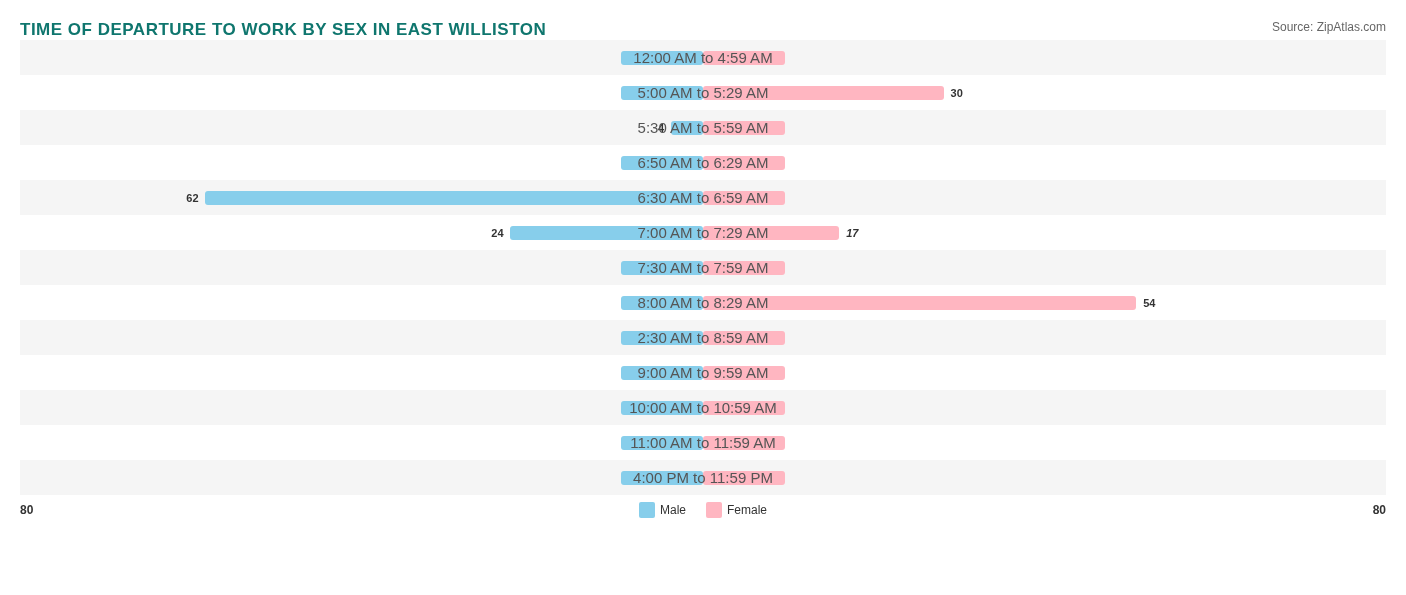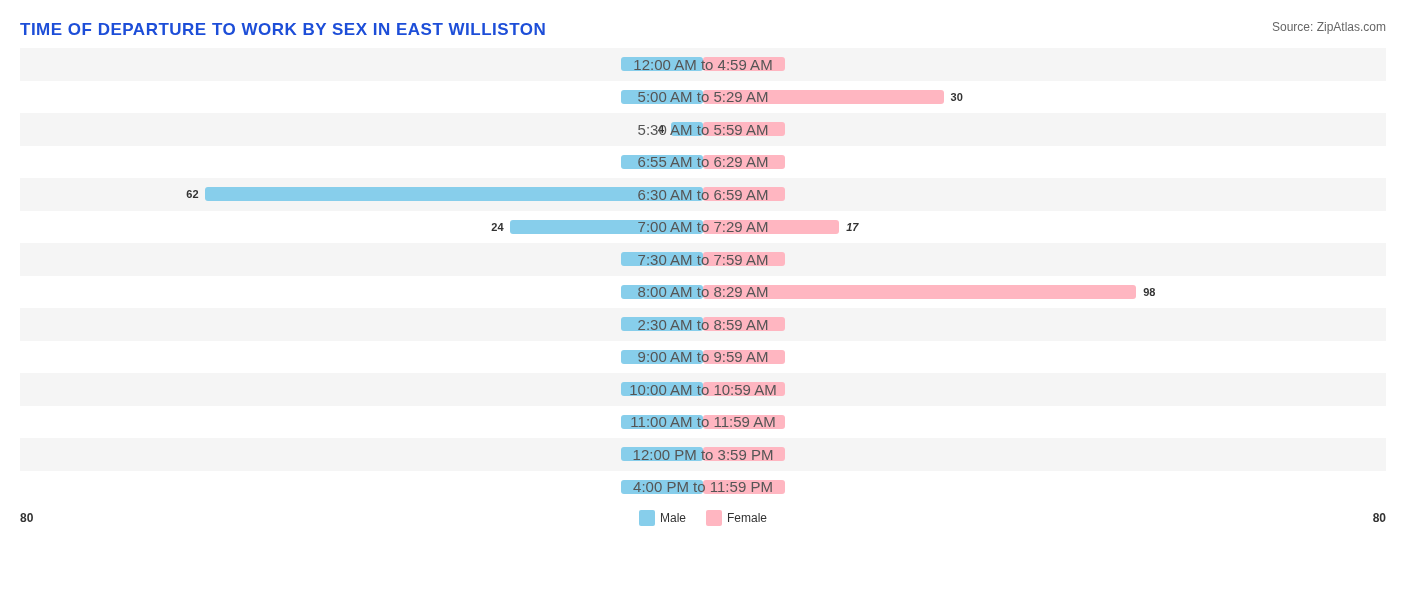--- a/index.html
+++ b/index.html
@@ -12,23 +12,22 @@
     }
     .chart-container {
       width: 1406px;
       height: 595px;
       padding: 20px 20px 50px 20px;
       position: relative;
     }
     .chart-title {
       font-size: 17px;
       font-weight: bold;
-      color: #1d4ed8;
+      color: #0f766e;
       text-align: left;
-      margin-bottom: 8px;
       letter-spacing: 0.5px;
     }
     .source-text {
       position: absolute;
       top: 20px;
       right: 20px;
       font-size: 12px;
       color: #666;
     }
     .chart-area {
@@ -164,21 +163,21 @@
           <div class="bar-area">
             <div class="center-label">5:30 AM to 5:59 AM</div>
             <div class="blue-bar" style="width: 2.35%;"></div>
             <div class="value-label" style="right: 52.85%; top: 50%; transform: translateY(-50%);">4</div>
             <div class="value-label" style="left: 51.5%; top: 50%; transform: translateY(-50%);">0</div>
             <div class="pink-bar" style="width: 6%;"></div>
           </div>
         </div>
         <div class="row">
           <div class="bar-area">
-            <div class="center-label">6:55 AM to 6:29 AM</div>
+            <div class="center-label">6:50 AM to 6:29 AM</div>
             <div class="value-label" style="right: 51.5%; top: 50%; transform: translateY(-50%);">0</div>
             <div class="blue-bar" style="width: 6%;"></div>
             <div class="value-label" style="left: 51.5%; top: 50%; transform: translateY(-50%);">0</div>
             <div class="pink-bar" style="width: 6%;"></div>
           </div>
         </div>
         <div class="row">
           <div class="bar-area">
             <div class="center-label">6:30 AM to 6:59 AM</div>
             <div class="blue-bar" style="width: 36.425%;"></div>
@@ -204,21 +203,21 @@
             <div class="value-label" style="left: 51.5%; top: 50%; transform: translateY(-50%);">0</div>
             <div class="pink-bar" style="width: 6%;"></div>
           </div>
         </div>
         <div class="row">
           <div class="bar-area">
             <div class="center-label">8:00 AM to 8:29 AM</div>
             <div class="value-label" style="right: 51.5%; top: 50%; transform: translateY(-50%);">0</div>
             <div class="blue-bar" style="width: 6%;"></div>
             <div class="pink-bar" style="width: 31.725%;"></div>
-            <div class="value-label" style="left: 82.225%; top: 50%; transform: translateY(-50%);">98</div>
+            <div class="value-label" style="left: 82.225%; top: 50%; transform: translateY(-50%);">54</div>
           </div>
         </div>
         <div class="row">
           <div class="bar-area">
             <div class="center-label">2:30 AM to 8:59 AM</div>
             <div class="value-label" style="right: 51.5%; top: 50%; transform: translateY(-50%);">0</div>
             <div class="blue-bar" style="width: 6%;"></div>
             <div class="value-label" style="left: 51.5%; top: 50%; transform: translateY(-50%);">0</div>
             <div class="pink-bar" style="width: 6%;"></div>
           </div>
@@ -237,29 +236,20 @@
             <div class="center-label">10:00 AM to 10:59 AM</div>
             <div class="value-label" style="right: 51.5%; top: 50%; transform: translateY(-50%);">0</div>
             <div class="blue-bar" style="width: 6%;"></div>
             <div class="value-label" style="left: 51.5%; top: 50%; transform: translateY(-50%);">0</div>
             <div class="pink-bar" style="width: 6%;"></div>
           </div>
         </div>
         <div class="row">
           <div class="bar-area">
             <div class="center-label">11:00 AM to 11:59 AM</div>
-            <div class="value-label" style="right: 51.5%; top: 50%; transform: translateY(-50%);">0</div>
-            <div class="blue-bar" style="width: 6%;"></div>
-            <div class="value-label" style="left: 51.5%; top: 50%; transform: translateY(-50%);">0</div>
-            <div class="pink-bar" style="width: 6%;"></div>
-          </div>
-        </div>
-        <div class="row">
-          <div class="bar-area">
-            <div class="center-label">12:00 PM to 3:59 PM</div>
             <div class="value-label" style="right: 51.5%; top: 50%; transform: translateY(-50%);">0</div>
             <div class="blue-bar" style="width: 6%;"></div>
             <div class="value-label" style="left: 51.5%; top: 50%; transform: translateY(-50%);">0</div>
             <div class="pink-bar" style="width: 6%;"></div>
           </div>
         </div>
         <div class="row">
           <div class="bar-area">
             <div class="center-label">4:00 PM to 11:59 PM</div>
             <div class="value-label" style="right: 51.5%; top: 50%; transform: translateY(-50%);">0</div>

